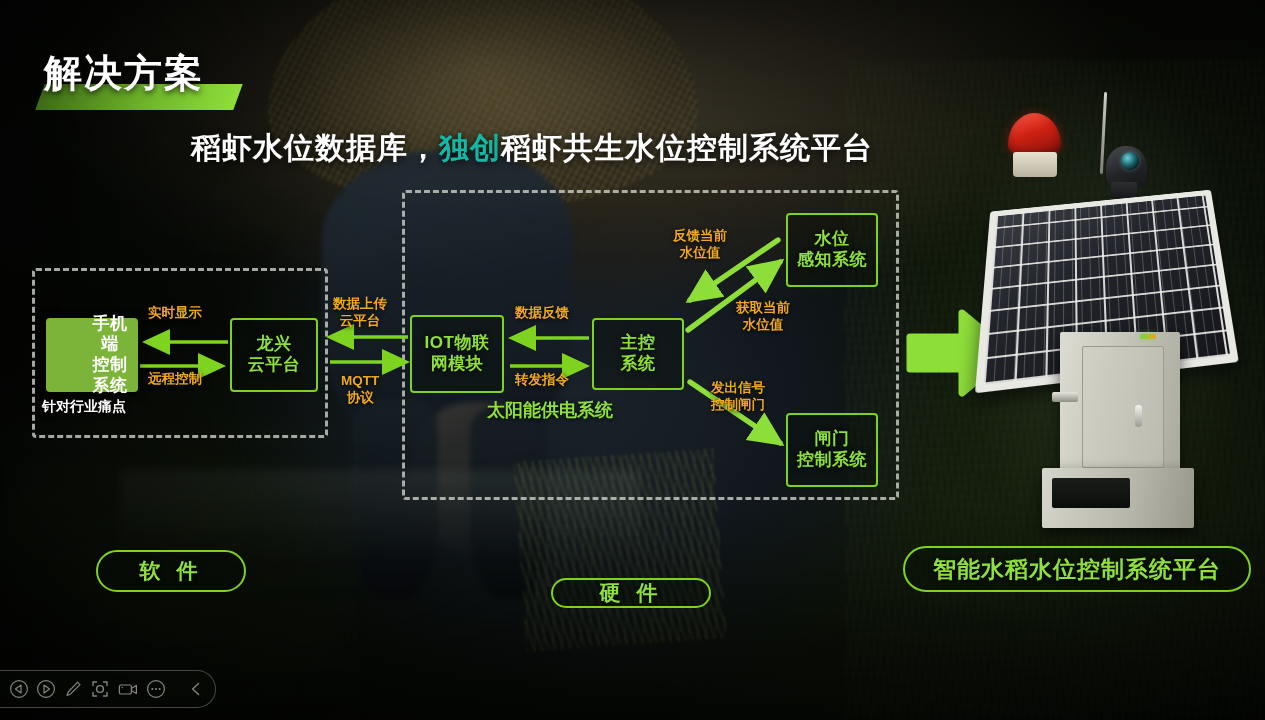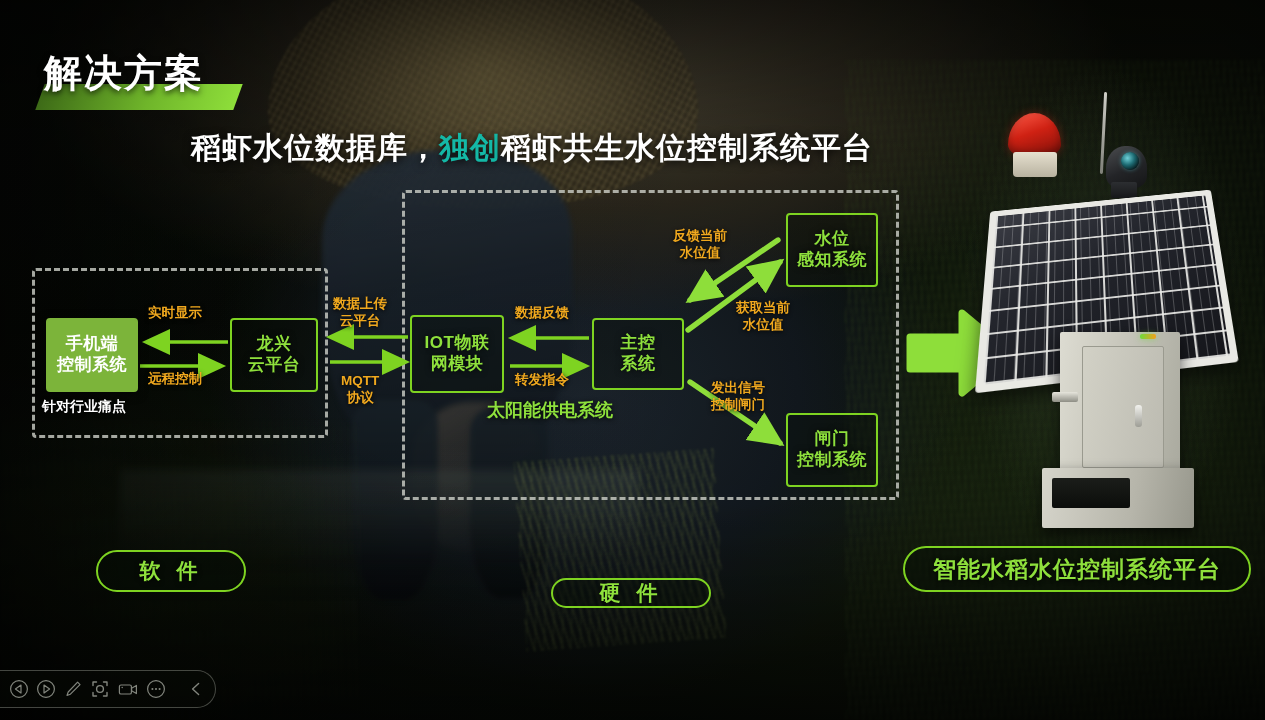--- a/index.html
+++ b/index.html
@@ -145,21 +145,21 @@
   .node.filled {
     background:#7cb43a; color:#ffffff; border:2px solid #7cb43a;
     box-shadow:0 2px 10px rgba(0,0,0,.5);
     font-size:17px;
   }
   .node.outline {
     background: rgba(6,14,4,.30); color:#8ee03c; border:2px solid #7ed321;
     font-size:17px;
     text-shadow: 0 0 6px rgba(0,0,0,.8);
   }
-  #node-mobile   { left:46px;  top:318px; width:92px;  height:74px; }
+  #node-mobile   { left:46px;  top:318px; width:92px;  height:74px;padding-left:36px; }
   #node-cloud    { left:230px; top:318px; width:88px;  height:74px; }
   #node-iot      { left:410px; top:315px; width:94px;  height:78px; }
   #node-main     { left:592px; top:318px; width:92px;  height:72px; }
   #node-sensor   { left:786px; top:213px; width:92px;  height:74px; }
   #node-gate     { left:786px; top:413px; width:92px;  height:74px; }
 
   .db-label {
     position:absolute; left:42px; top:398px;
     font-size:14px; font-weight:bold; color:#ffffff;
     text-shadow:0 1px 4px rgba(0,0,0,.9);

